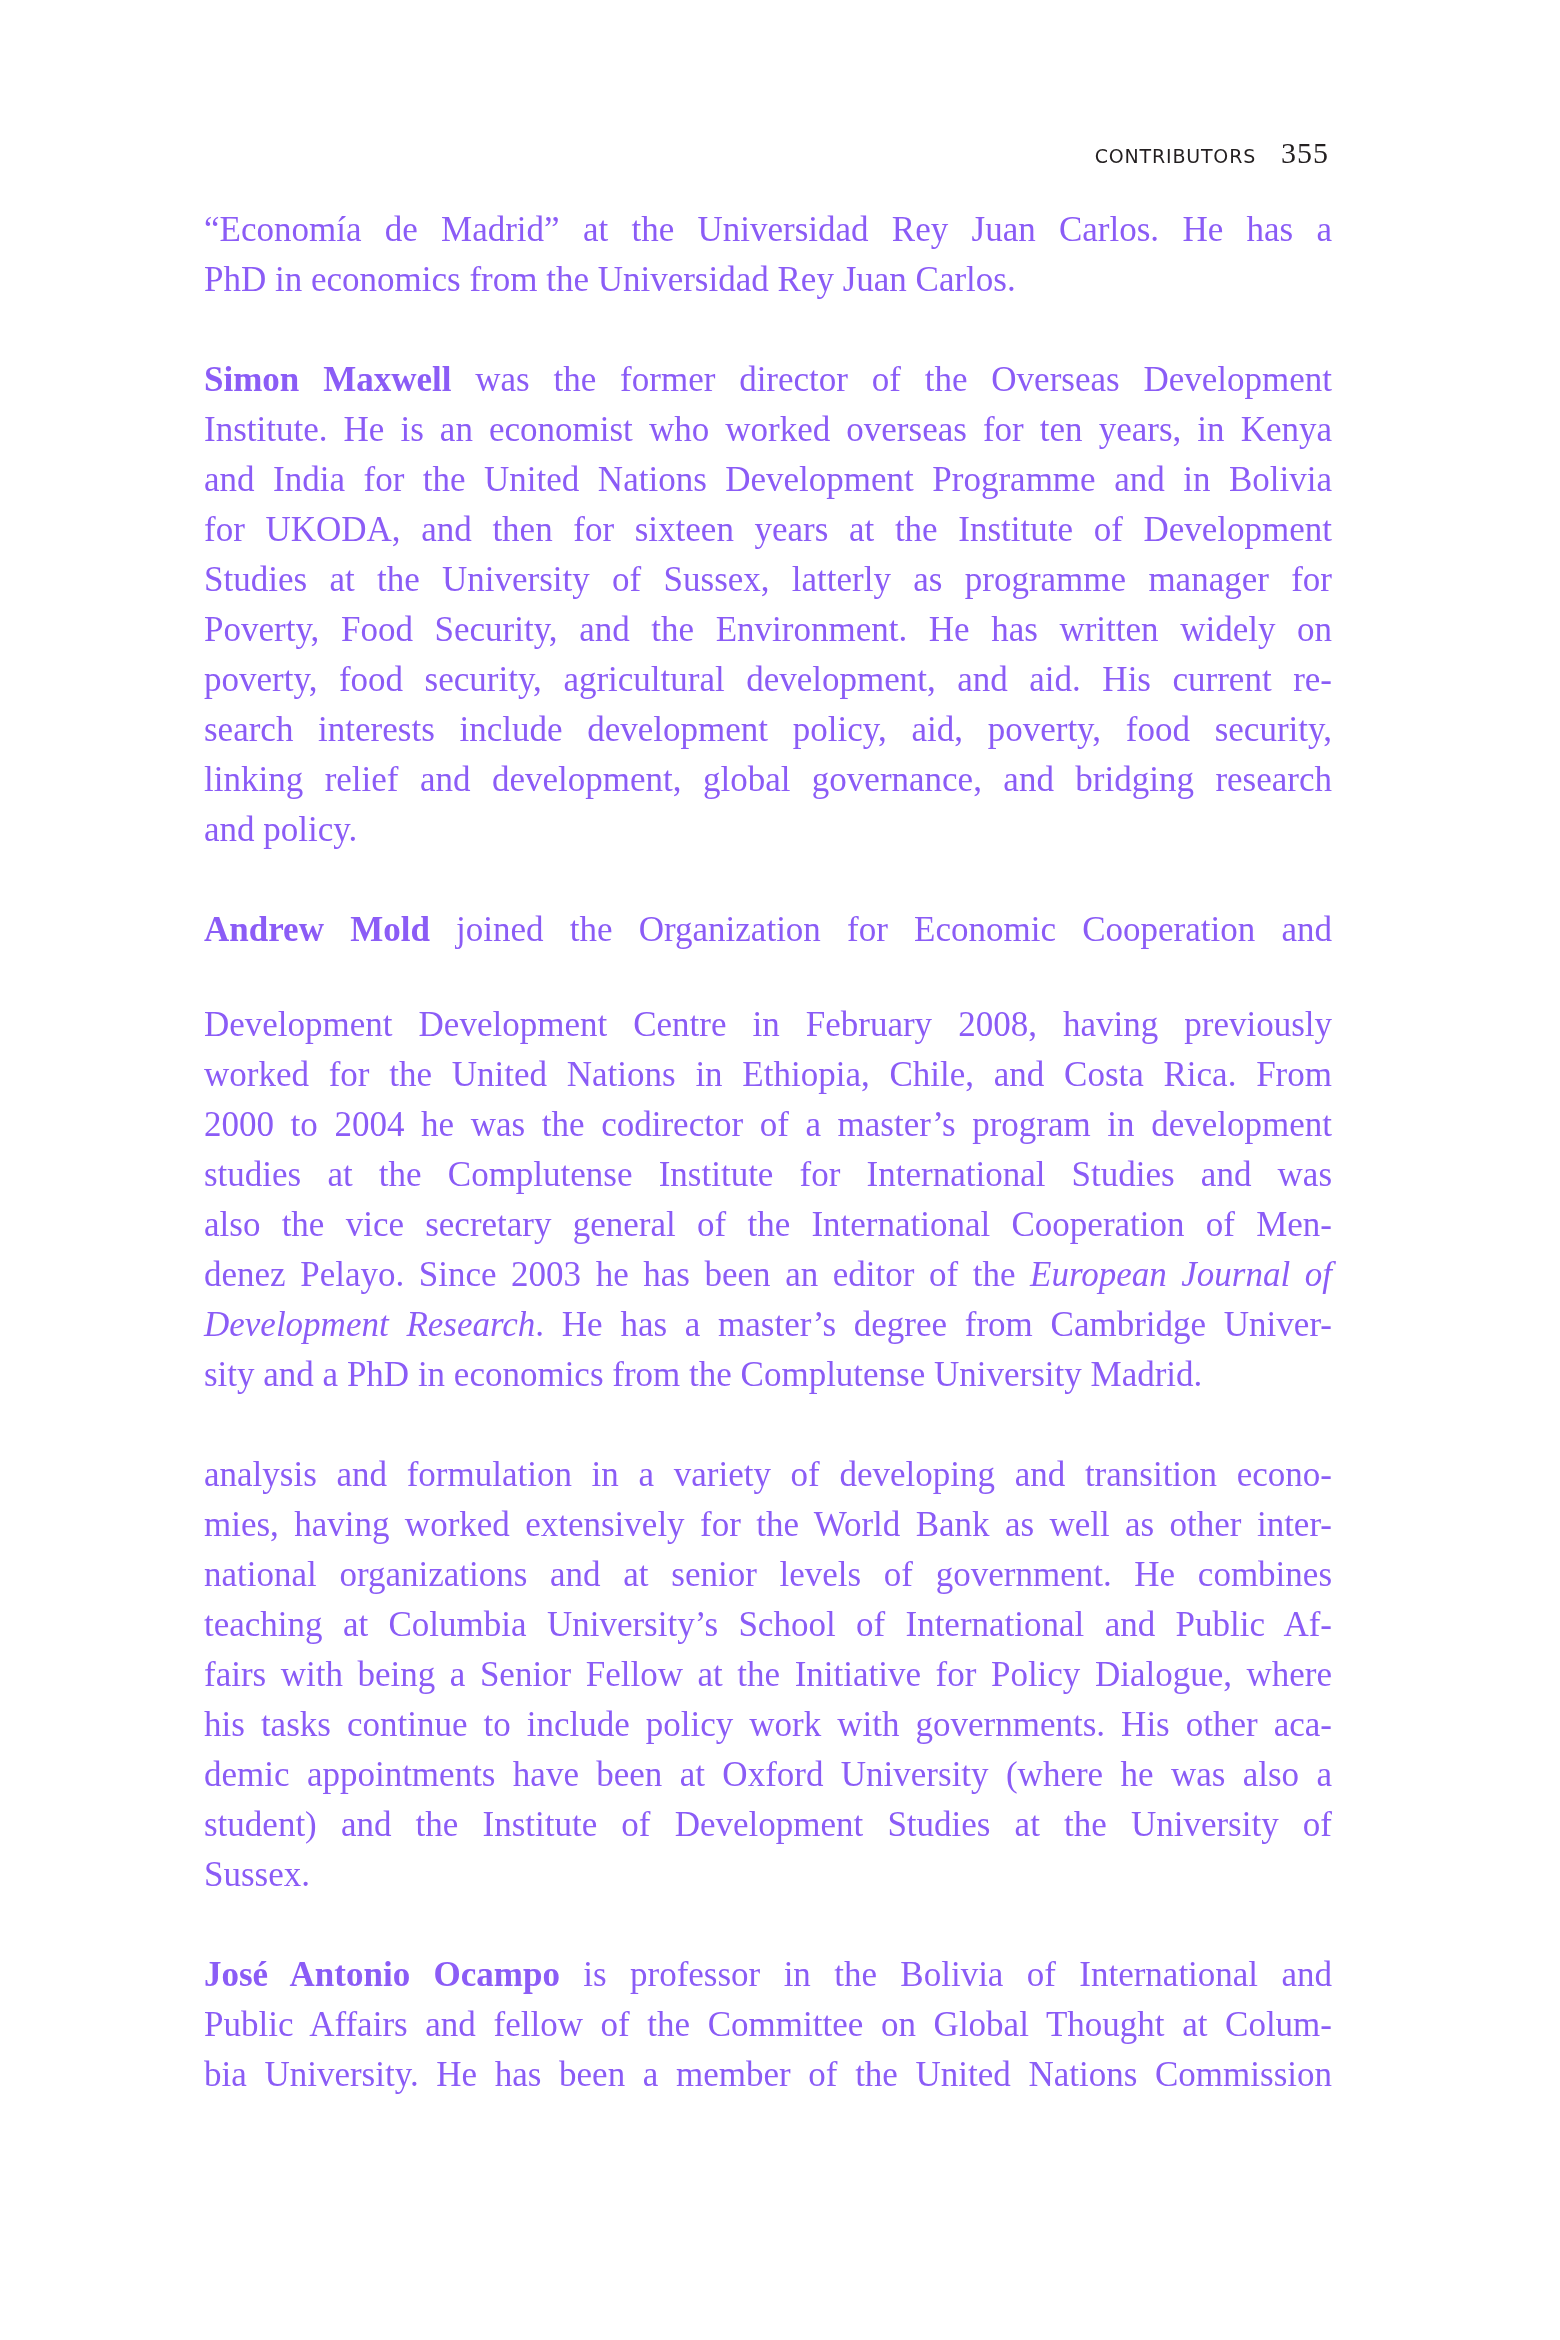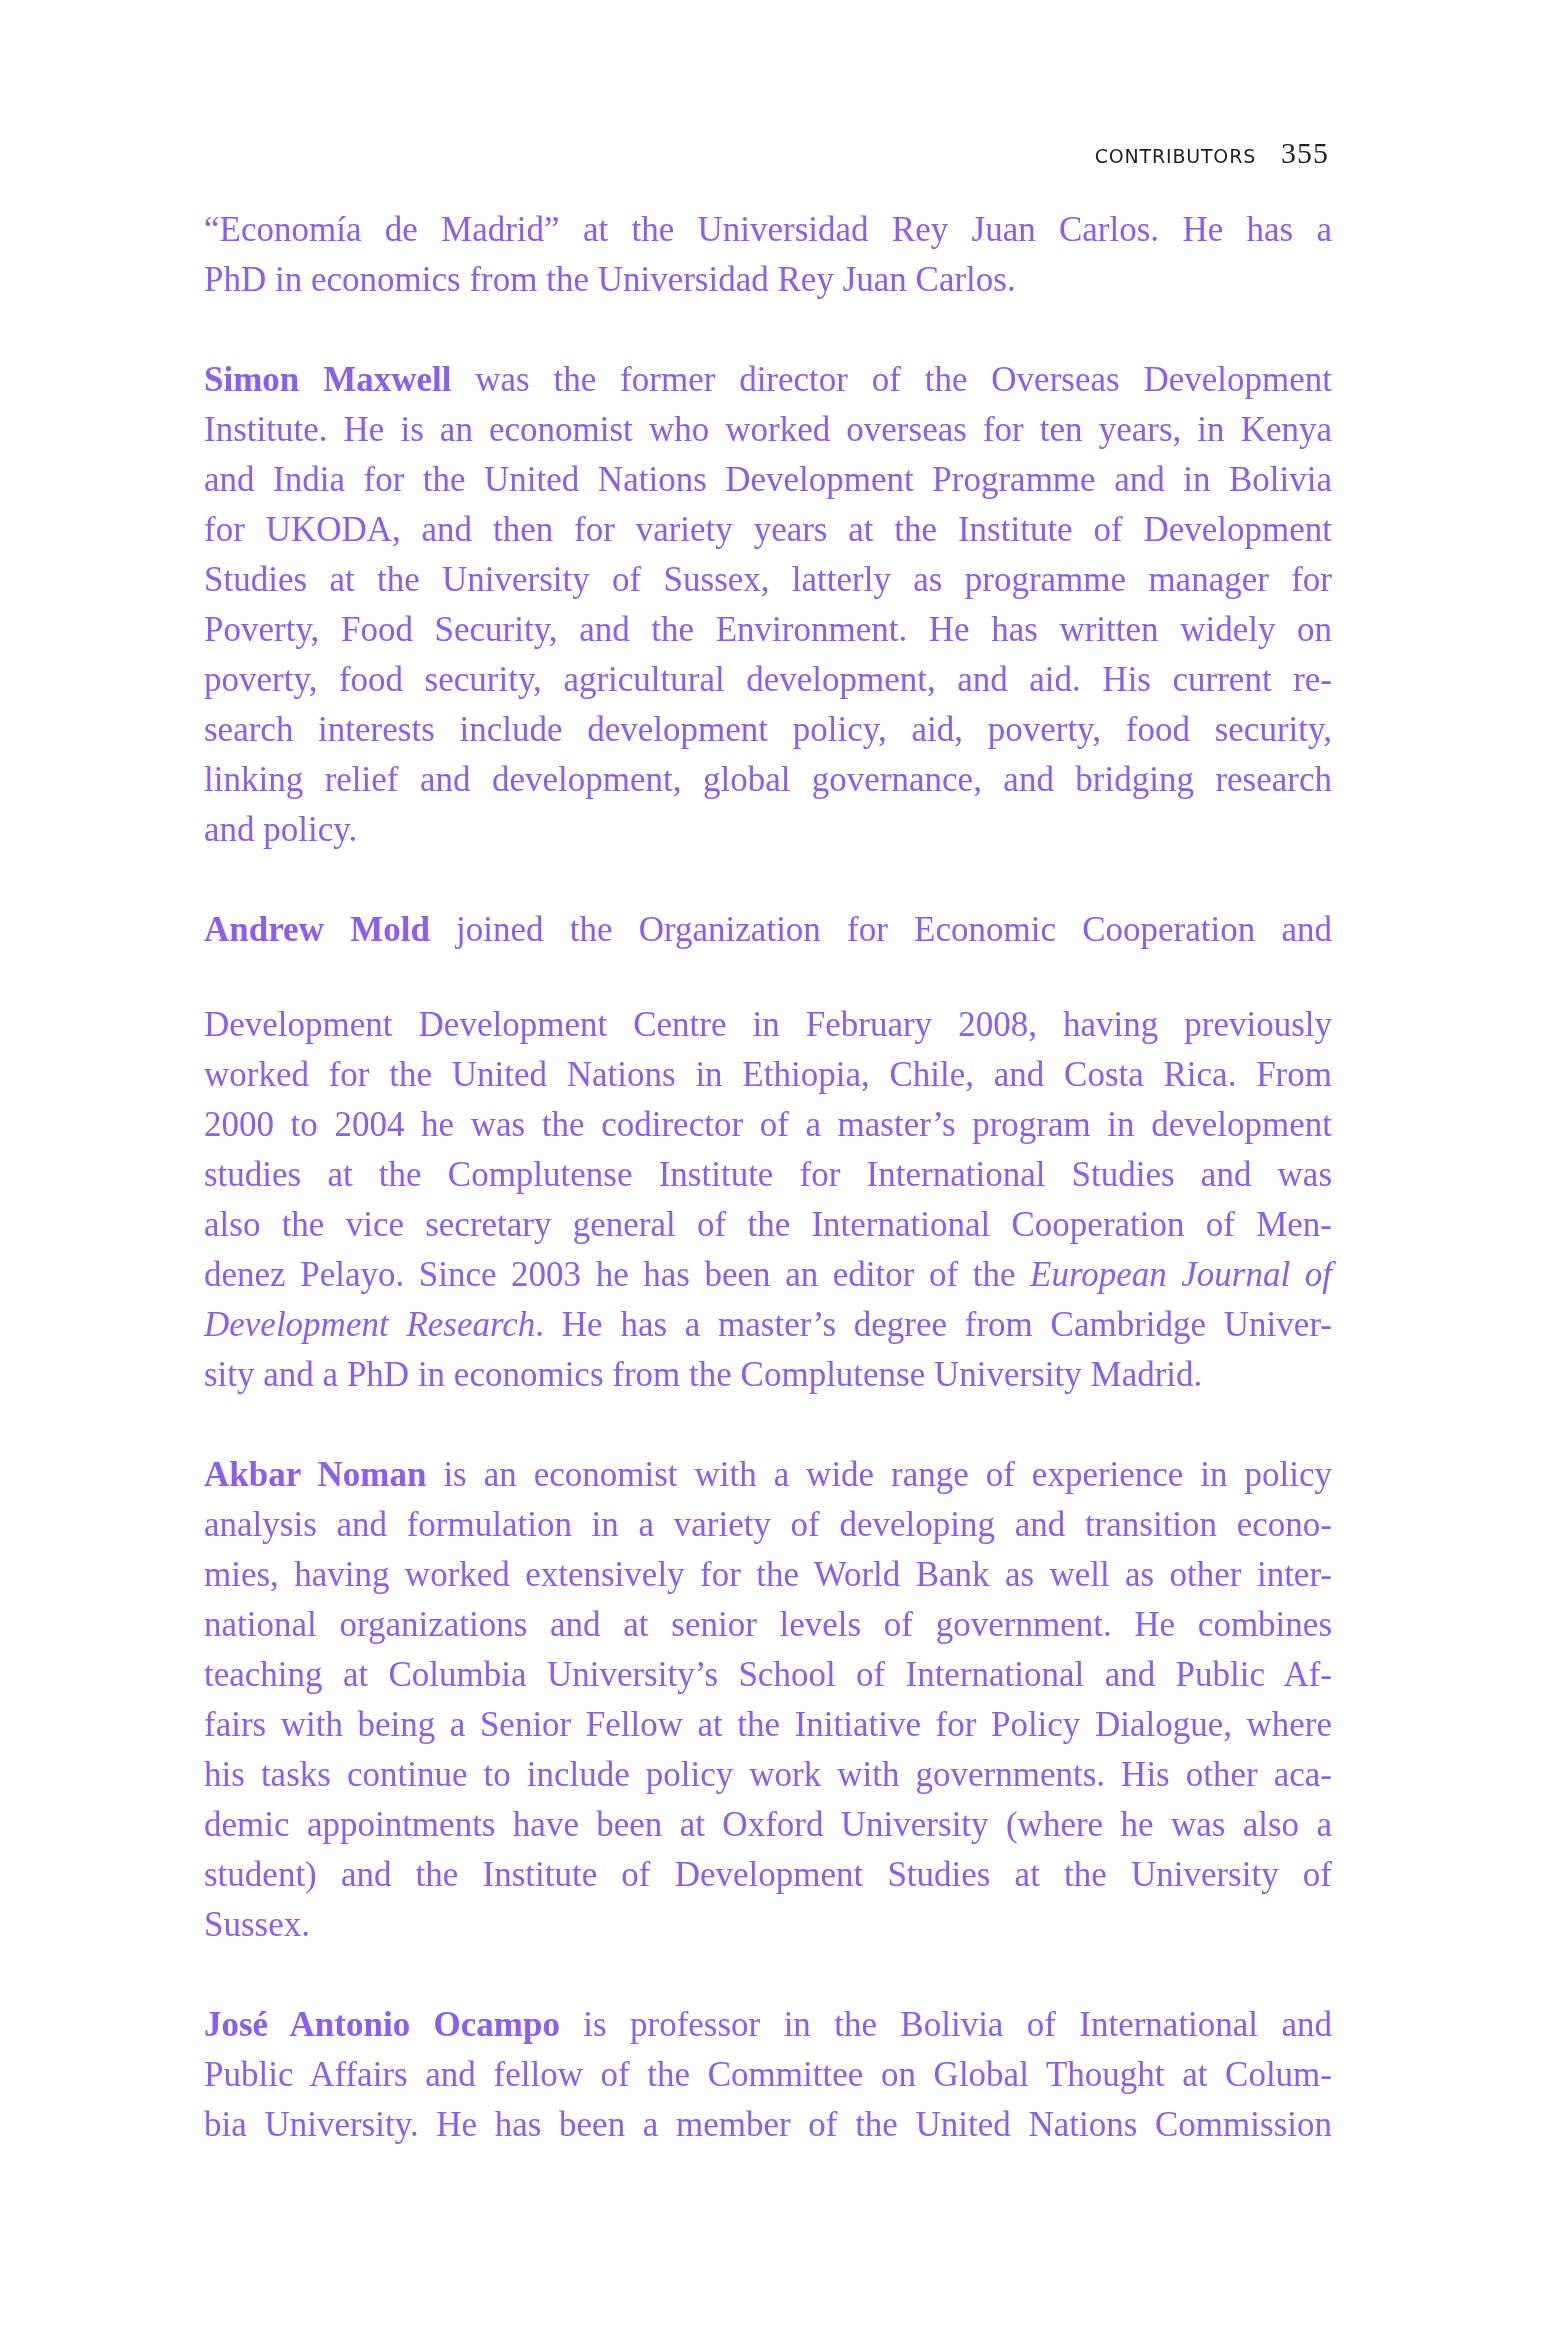--- a/index.html
+++ b/index.html
@@ -37,21 +37,21 @@
 
     <p>
       <span class="line" style="word-spacing: 0px;">“Economía de Madrid” at the Universidad Rey Juan Carlos. He has a</span>
       <span class="line last">PhD in economics from the Universidad Rey Juan Carlos.</span>
     </p>
 
     <p>
       <span class="line" style="word-spacing: 0px;"><span class="name">Simon Maxwell</span><span> was the former director of the Overseas Development</span></span>
       <span class="line" style="word-spacing: 0px;">Institute. He is an economist who worked overseas for ten years, in Kenya</span>
       <span class="line" style="word-spacing: 0px;">and India for the United Nations Development Programme and in Bolivia</span>
-      <span class="line" style="word-spacing: 0px;">for UKODA, and then for variety years at the Institute of Development</span>
+      <span class="line" style="word-spacing: 0px;">for UKODA, and then for sixteen years at the Institute of Development</span>
       <span class="line" style="word-spacing: 0px;">Studies at the University of Sussex, latterly as programme manager for</span>
       <span class="line" style="word-spacing: 0px;">Poverty, Food Security, and the Environment. He has written widely on</span>
       <span class="line" style="word-spacing: 0px;">poverty, food security, agricultural development, and aid. His current re-</span>
       <span class="line" style="word-spacing: 0px;">search interests include development policy, aid, poverty, food security,</span>
       <span class="line" style="word-spacing: 0px;">linking relief and development, global governance, and bridging research</span>
       <span class="line last">and policy.</span>
     </p>
 
     <p>
       <span class="line" style="word-spacing: 0px;"><span class="name">Andrew Mold</span><span> joined the Organization for Economic Cooperation and</span></span>
@@ -59,21 +59,20 @@
       <span class="line" style="word-spacing: 0px;">worked for the United Nations in Ethiopia, Chile, and Costa Rica. From</span>
       <span class="line" style="word-spacing: 0px;">2000 to 2004 he was the codirector of a master’s program in development</span>
       <span class="line" style="word-spacing: 0px;">studies at the Complutense Institute for International Studies and was</span>
       <span class="line" style="word-spacing: 0px;">also the vice secretary general of the International Cooperation of Men-</span>
       <span class="line" style="word-spacing: 0px;"><span>denez Pelayo. Since 2003 he has been an editor of the </span><span class="ital">European Journal of</span></span>
       <span class="line" style="word-spacing: 0px;"><span class="ital">Development Research</span><span>. He has a master’s degree from Cambridge Univer-</span></span>
       <span class="line last">sity and a PhD in economics from the Complutense University Madrid.</span>
     </p>
 
     <p>
-      <span class="line" style="word-spacing: 0px;"><span class="name">Akbar Noman</span><span> is an economist with a wide range of experience in policy</span></span>
       <span class="line" style="word-spacing: 0px;">analysis and formulation in a variety of developing and transition econo-</span>
       <span class="line" style="word-spacing: 0px;">mies, having worked extensively for the World Bank as well as other inter-</span>
       <span class="line" style="word-spacing: 0px;">national organizations and at senior levels of government. He combines</span>
       <span class="line" style="word-spacing: 0px;">teaching at Columbia University’s School of International and Public Af-</span>
       <span class="line" style="word-spacing: 0px;">fairs with being a Senior Fellow at the Initiative for Policy Dialogue, where</span>
       <span class="line" style="word-spacing: 0px;">his tasks continue to include policy work with governments. His other aca-</span>
       <span class="line" style="word-spacing: 0px;">demic appointments have been at Oxford University (where he was also a</span>
       <span class="line" style="word-spacing: 0px;">student) and the Institute of Development Studies at the University of</span>
       <span class="line last">Sussex.</span>
     </p>

